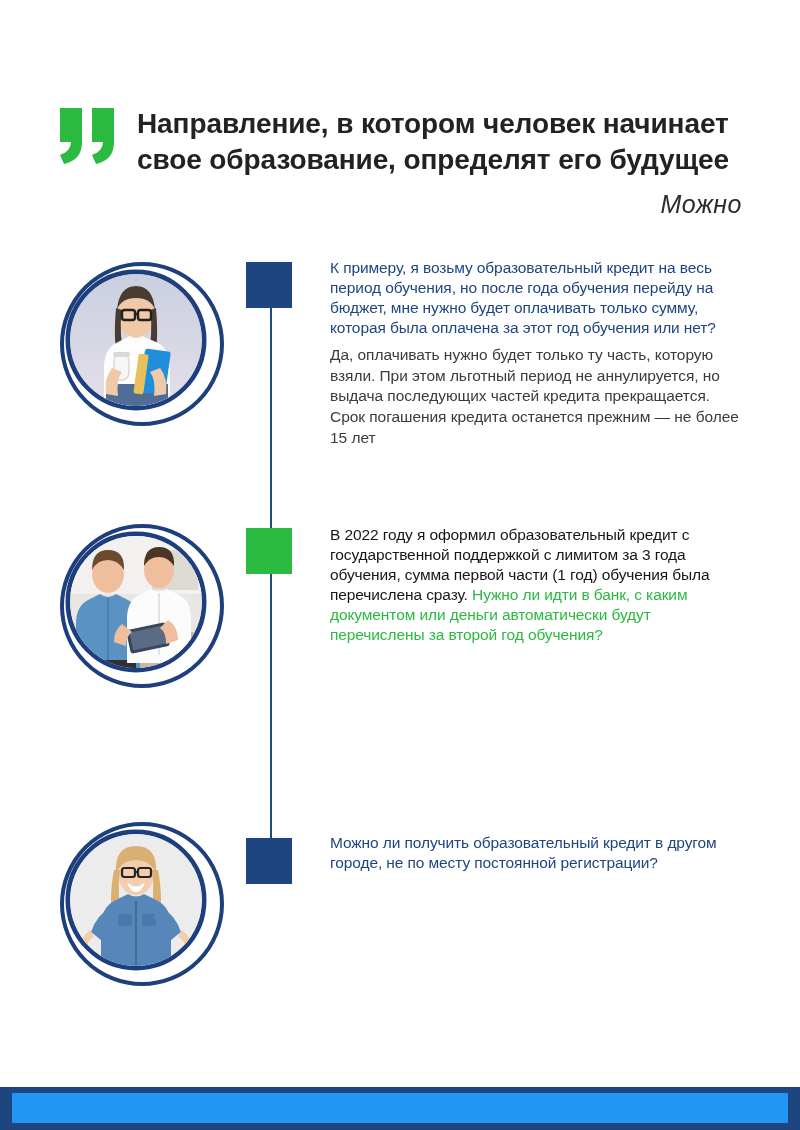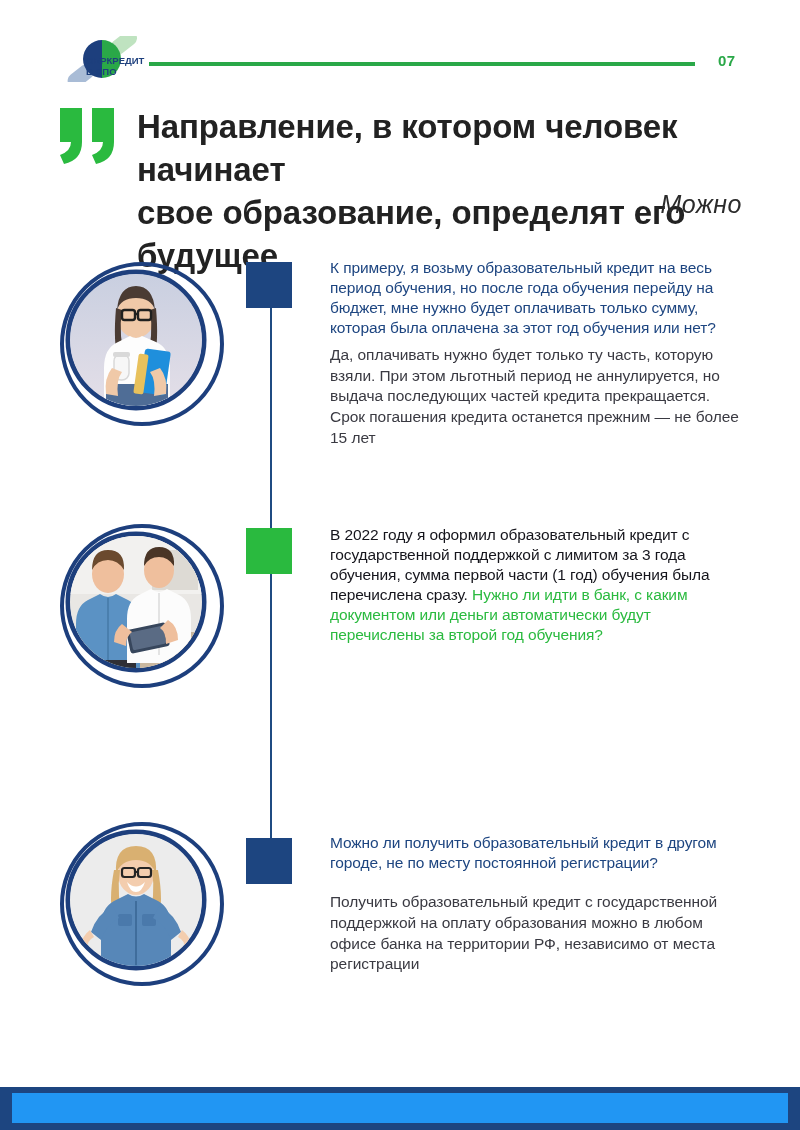--- a/index.html
+++ b/index.html
@@ -22,21 +22,21 @@
   .page-number {
     position: absolute; left: 718px; top: 52px;
     font-size: 15px; font-weight: bold; color: #2aa848;
     letter-spacing: .5px;
   }
   .quote-mark {
     position: absolute; left: 58px; top: 108px; width: 64px; height: 56px;
   }
   .quote-text {
     position: absolute; left: 137px; top: 106px; width: 610px;
-    font-size: 33px; font-weight: bold; line-height: 1.30;
+    font-size: 28px; font-weight: bold; line-height: 1.30;
     color: #222222; letter-spacing: -0.1px;
   }
   .quote-author {
     position: absolute; right: 58px; top: 190px;
     font-size: 25px; font-style: italic; color: #2b2b2b;
     letter-spacing: .5px;
   }
 
   
   .timeline-line {
@@ -73,39 +73,20 @@
   .footer-inner {
     position: absolute; left: 12px; top: 1093px; width: 776px; height: 30px;
     background: #2196f3;
   }
 </style>
 </head>
 <body>
 
 <div class="page">
 
-  <div class="header">
-
-    <div class="logo">
-      <svg width="92" height="46" viewBox="0 0 92 46">
-        <g transform="rotate(-38 46 23)">
-          <rect x="4" y="16" width="30" height="15" rx="7.5" fill="#a9bcd6"></rect>
-          <rect x="58" y="16" width="30" height="15" rx="7.5" fill="#bfe3c0"></rect>
-        </g>
-        <path d="M46 4 A19 19 0 0 0 46 42 Z" fill="#1d3f7d"></path>
-        <path d="M46 4 A19 19 0 0 1 46 42 Z" fill="#2aa848"></path>
-        <text x="30" y="28" font-family="Liberation Sans, sans-serif" font-size="9.5" font-weight="bold" fill="#1d3f7d">ОБРКРЕДИТ</text>
-        <text x="30" y="39" font-family="Liberation Sans, sans-serif" font-size="9.5" font-weight="bold" fill="#1d3f7d">В СПО</text>
-      </svg>
-    </div>
-
-    <div class="header-rule"></div>
-
-    <div class="page-number">07</div>
-  </div>
 
   <div class="quote-mark">
     <svg width="64" height="56" viewBox="0 0 64 56">
       <path d="M2 0 h22 v34 q0 18 -18 22 l-4 -9 q11 -4 11 -13 h-11 z" fill="#2aba3f"></path>
       <path d="M34 0 h22 v34 q0 18 -18 22 l-4 -9 q11 -4 11 -13 h-11 z" fill="#2aba3f"></path>
     </svg>
   </div>
 
   <div class="quote-text">
     <div>Направление, в котором человек начинает</div>
@@ -277,19 +258,18 @@
         <path d="M34 112 q-8 6 -8 14 q0 6 6 5 q-2 -8 6 -12 z" fill="#f3cdae"></path>
         <path d="M126 112 q8 6 8 14 q0 6 -6 5 q2 -8 -6 -12 z" fill="#f3cdae"></path>
       </g>
     </svg>
   </div>
 
   <div class="marker navy" style="left:246px; top:838px;"></div>
 
   <div class="qa" style="top:833px;">
     <div class="q">Можно ли получить образовательный кредит в другом городе, не по месту постоянной регистрации?</div>
-    <div class="a" style="margin-top:19px;">Получить образовательный кредит с государственной поддержкой на оплату образования можно в любом офисе банка на территории РФ, независимо от места регистрации</div>
   </div>
 
   <div class="footer-band"></div>
   <div class="footer-inner"></div>
 
 </div>
 
 </body></html>

